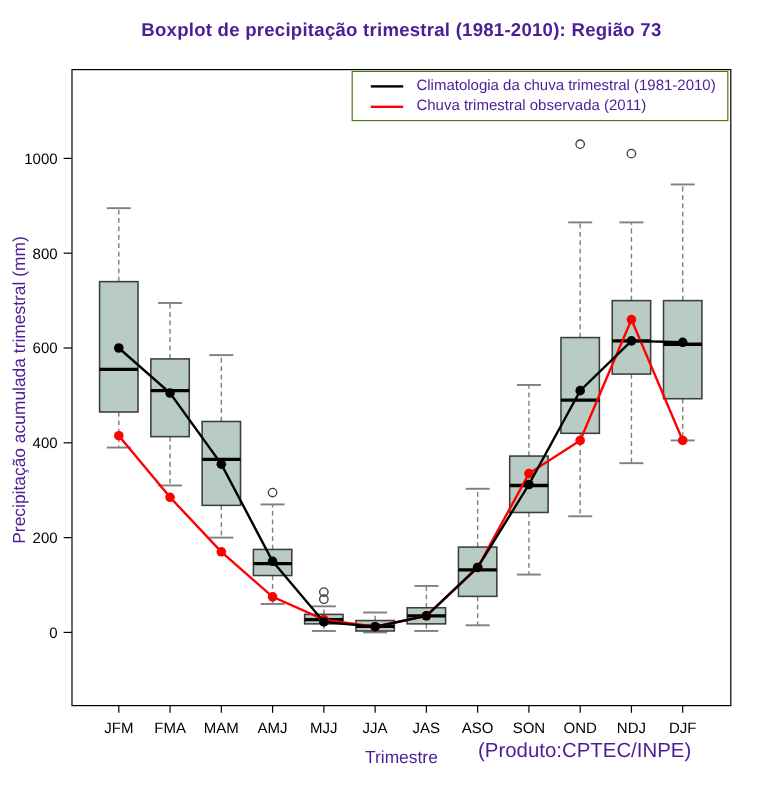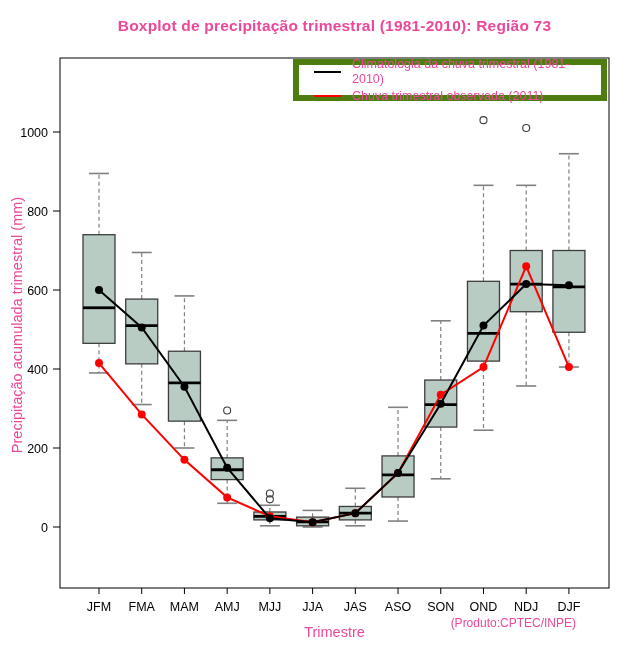--- a/index.html
+++ b/index.html
@@ -1,26 +1,26 @@
 <!DOCTYPE html>
 <html><head>
 <meta charset="utf-8">
 <style>
   html,body{margin:0;padding:0;background:#fff;}
   #app{position:relative;width:640px;height:660px;background:#ffffff;overflow:hidden;
-       font-family:"Liberation Sans", sans-serif;color:#ec4899;}
+       font-family:"Liberation Sans", sans-serif;color:#4c1d95;}
   #chart-title{position:absolute;left:60px;top:17px;width:549px;text-align:center;
        font-size:15.5px;font-weight:bold;letter-spacing:0.2px;}
   #chart{position:absolute;left:0;top:0;}
   svg text{font-family:"Liberation Sans", sans-serif;}
   .ylabel{position:absolute;left:17px;top:325px;transform:translate(-50%,-50%) rotate(-90deg);
        white-space:nowrap;font-size:14.5px;}
   .xlabel{position:absolute;left:60px;top:624px;width:549px;text-align:center;font-size:14.5px;}
-  .footnote{position:absolute;top:616px;right:64px;font-size:12px;}
-  .legend{position:absolute;left:293px;top:59px;width:314px;height:42px;border:6px solid #4d7c0f;
+  .footnote{position:absolute;top:616px;right:64px;font-size:17px;}
+  .legend{position:absolute;left:293px;top:59px;width:314px;height:42px;border:1px solid #4d7c0f;
        background:#fff;display:flex;flex-direction:column;justify-content:center;gap:2px;box-sizing:border-box;}
   .legend-row{display:flex;align-items:center;font-size:12.5px;line-height:15px;}
   .legend-line{width:27px;height:2px;margin-left:15px;margin-right:11px;flex:none;}
 </style>
 </head>
 <body>
 
 <div id="app">
   <div id="chart-title">Boxplot de precipitação trimestral (1981-2010): Região 73</div>
 

